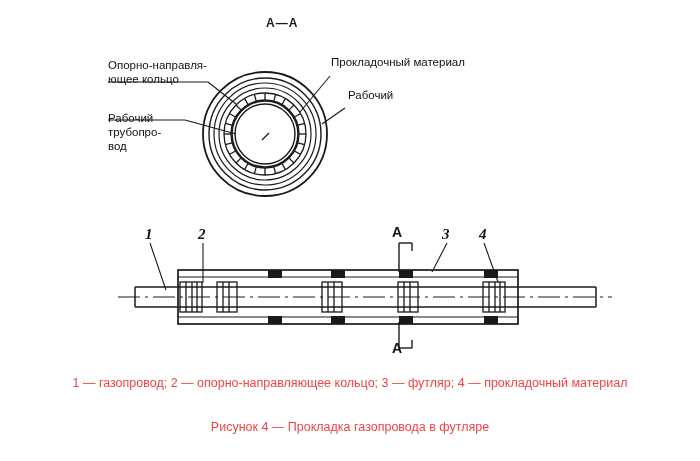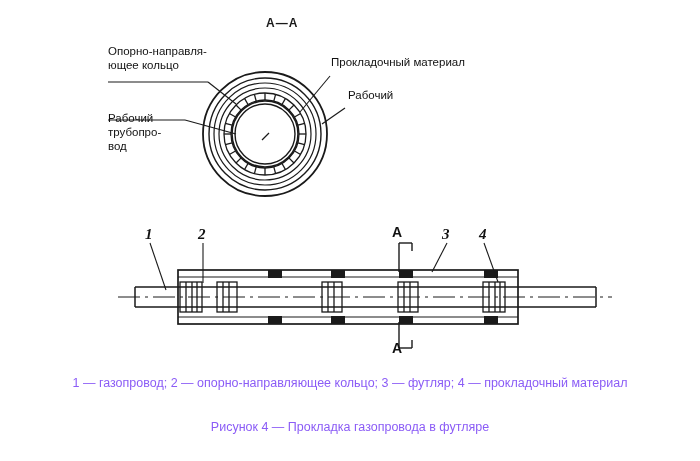--- a/index.html
+++ b/index.html
@@ -52,21 +52,21 @@
     font-size: 14px;
     font-weight: bold;
     color: #111;
   }
   .caption {
     position: absolute;
     left: 0;
     width: 700px;
     text-align: center;
     font-size: 12.5px;
-    color: #8b5cf6;
+    color: #ef4444;
   }
   #legend-line {
     top: 376px;
   }
   #fig-caption {
     top: 420px;
   }
 </style>
 </head>
 <body>
@@ -194,21 +194,21 @@
       <line x1="447" y1="243" x2="432" y2="272"></line>
       <line x1="484" y1="243" x2="498" y2="282"></line>
     </g>
   </g>
 
   <line x1="0" y1="362" x2="700" y2="362" stroke="#cfcfcf" stroke-width="0"></line>
 </svg>
 
 <div class="title-aa">А—А</div>
 
-<div class="lbl" style="left:108px; top:44px; width:118px;">Опорно-направля-
+<div class="lbl" style="left:108px; top:58px; width:118px;">Опорно-направля-
 ющее кольцо</div>
 
 <div class="lbl" style="left:108px; top:111px; width:70px;">Рабочий
 трубопро-
 вод</div>
 
 <div class="lbl" style="left:331px; top:55px;">Прокладочный материал</div>
 
 <div class="lbl" style="left:348px; top:88px;">Рабочий</div>
 

